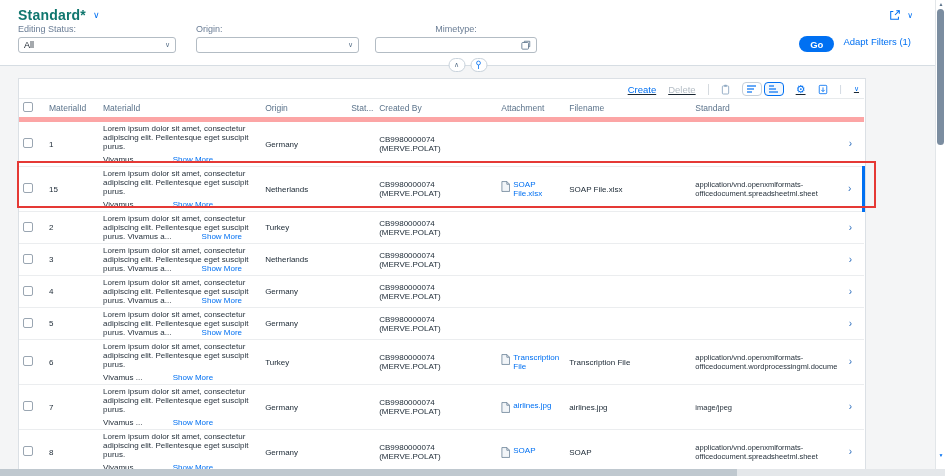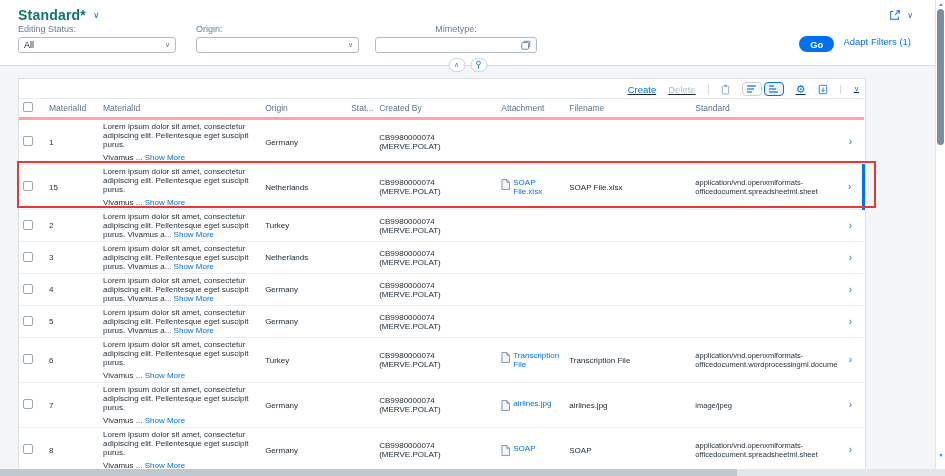--- a/index.html
+++ b/index.html
@@ -72,31 +72,31 @@
   .split-sep { color: #c6d0da; font-size: 9px; }
   .exp-chev { color: #0070f2; font-size: 7px; cursor: pointer; }
 
   table { width: 100%; border-collapse: collapse; table-layout: fixed; }
   col.c-cb { width: 26px; }  col.c-id { width: 54px; }  col.c-desc { width: 162px; }
   col.c-origin { width: 86px; } col.c-status { width: 28px; } col.c-created { width: 122px; }
   col.c-attach { width: 68px; } col.c-file { width: 126px; } col.c-mime { width: 146px; }
   col.c-nav { width: 26px; }
   thead th {
     font-size: 8.5px; font-weight: normal; color: #5b738b; text-align: left;
-    padding: 3px 4px; border-bottom: 3px solid #fca5a5; border-top: 1px solid #e7eaec;
+    padding: 3px 4px; border-bottom: 5px solid #fca5a5; border-top: 1px solid #e7eaec;
     white-space: nowrap; overflow: hidden; background: #fff;
   }
   td {
     font-size: 8px; line-height: 9px; color: #1a2733; padding: 2px 4px;
     border-bottom: 1px solid #ebedef; vertical-align: middle; overflow: hidden;
   }
   td.mime { font-size: 7.5px; color: #27323d; }
   .cb { display: inline-block; width: 10px; height: 10px; border: 1px solid #9aa6b2; border-radius: 2px; background: #fff; cursor: pointer; }
   .desc .main, .desc .tailtxt { color: #27323d; }
-  .desc a.sm { color: #0070f2; text-decoration: none; cursor: pointer; }
+  .desc a.sm { color: #0070f2; text-decoration: none; cursor: pointer; margin-left: 28px; }
   tr.tall .main { display: block; }
   tr.tall .tail { display: block; margin-top: 4px; }
   .att { display: flex; gap: 3px; align-items: flex-start; }
   .att a { color: #0070f2; text-decoration: none; cursor: pointer; }
   .att .file-ic { flex: 0 0 auto; margin-top: 1px; }
   .rowchev { color: #2f6fbe; font-size: 10px; line-height: 9px; cursor: pointer; }
   td.navcell { text-align: center; }
   tr.highlighted td.navcell { border-right: 3px solid #0070f2; }
 
   #red-box { position: absolute; border: 2px solid #e53935; pointer-events: none; z-index: 6; }

